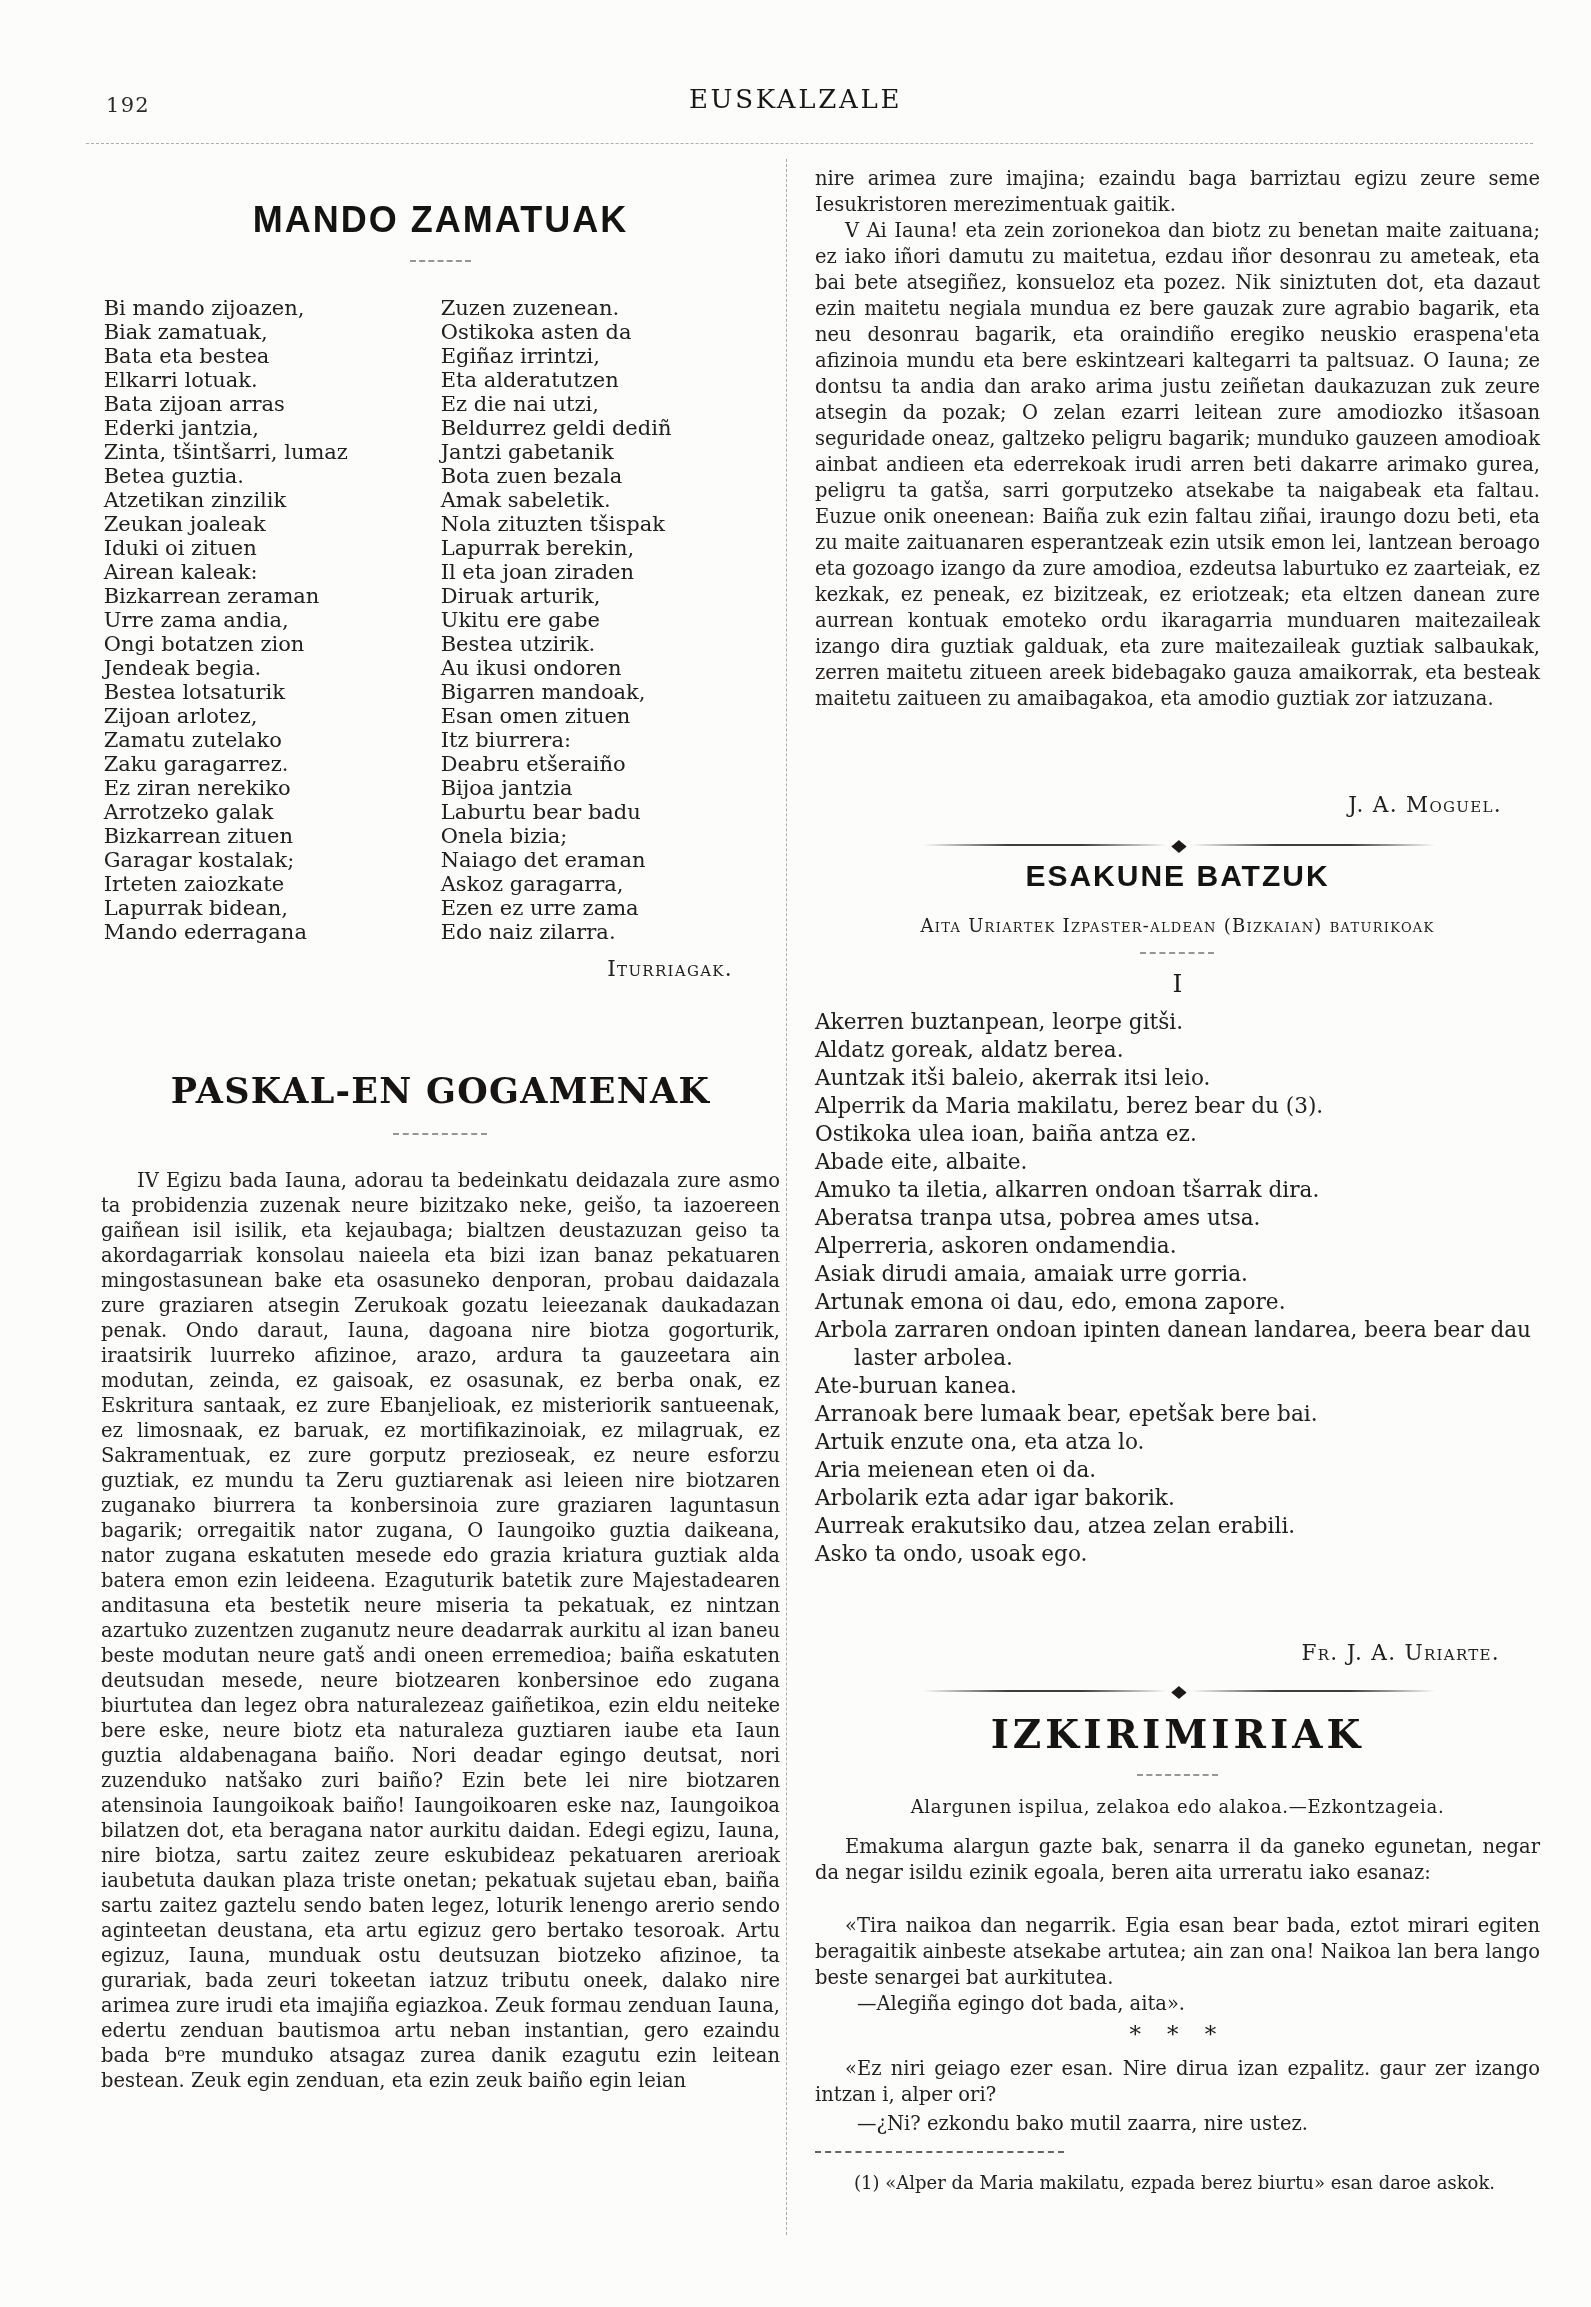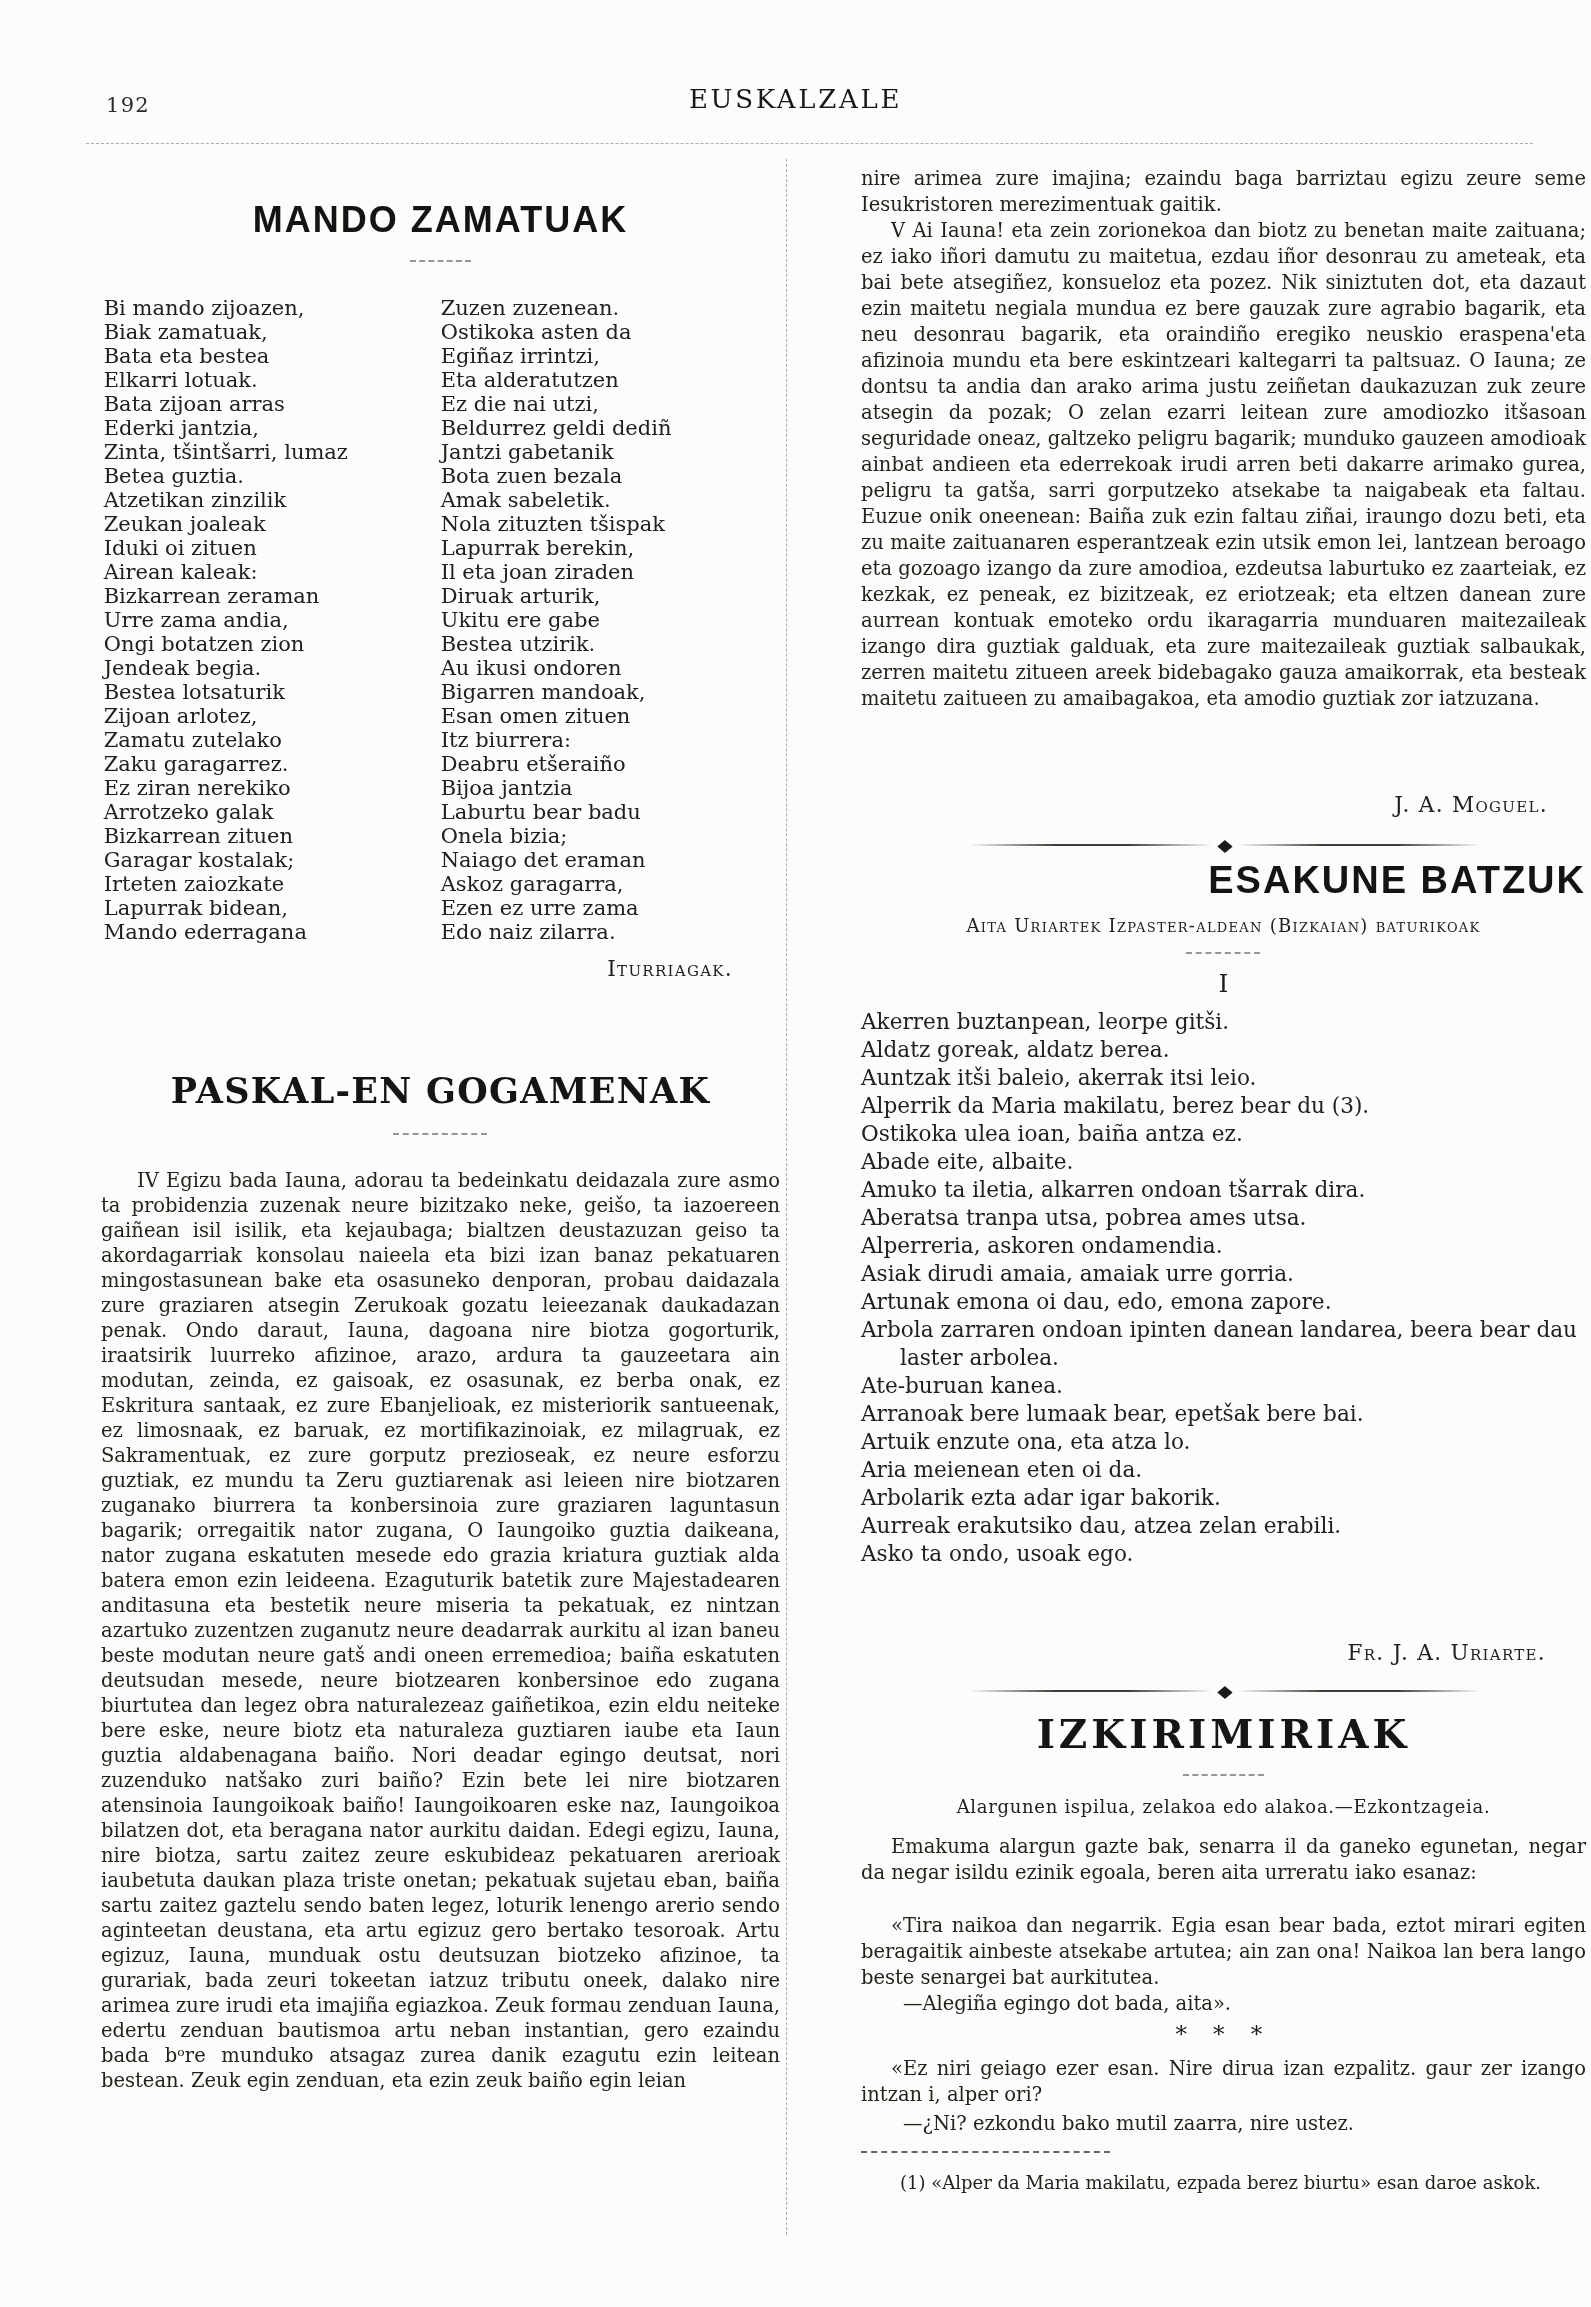--- a/index.html
+++ b/index.html
@@ -17,30 +17,30 @@
   .col-divider{left:786px;top:159px;height:2076px;border-left:1.3px dashed rgba(80,76,70,.45);}
 
   
   .title-rule{border-top:2px dashed rgba(70,66,60,.55);height:0;}
   .ornament{display:flex;align-items:center;}
   .ornament .orn-line{flex:1;height:2px;background:linear-gradient(90deg,rgba(30,28,25,0) 0%,rgba(30,28,25,.85) 35%,rgba(30,28,25,.85) 65%,rgba(30,28,25,0) 100%);}
   .ornament .orn-diamond{font-size:20px;line-height:1;color:#1b1a18;padding:0 4px;transform:scaleY(.85);}
 
   
   .left-col{left:101px;top:0;width:679px;height:2307px;}
-  .right-col{left:861px;top:0;width:725px;height:2307px;}
+  .right-col{left:815px;top:0;width:725px;height:2307px;}
 
   .section-title-sans{width:100%;text-align:center;
     font-family:"Liberation Sans", sans-serif;font-weight:700;color:#141412;}
   .section-title-serif{width:100%;text-align:center;
     font-family:"DejaVu Serif", serif;font-weight:700;color:#161513;}
 
   .mando-title{top:198px;font-size:36px;letter-spacing:2px;transform:scaleY(1.05);}
   .paskal-title{top:1070px;font-size:35px;letter-spacing:1.3px;}
-  .esakune-title{top:859px;font-size:38px;letter-spacing:2px;text-align:right;}
+  .esakune-title{top:859px;font-size:30px;letter-spacing:2px;}
   .izk-title{top:1711px;font-size:39px;letter-spacing:4px;}
 
   .verse-wrap{top:296px;left:2.7px;width:674px;display:flex;}
   .verse-col{width:50%;font-size:21px;line-height:24px;white-space:nowrap;color:#21201e;}
   .verse-col div{height:24px;}
 
   .signature{font-variant:small-caps;font-size:21.6px;letter-spacing:1.3px;color:#21201e;width:100%;text-align:right;}
   .sig-iturriaga{top:956px;padding-right:47px;box-sizing:border-box;}
   .sig-moguel{top:792px;padding-right:38px;box-sizing:border-box;}
   .sig-uriarte{top:1640px;padding-right:40px;box-sizing:border-box;}

